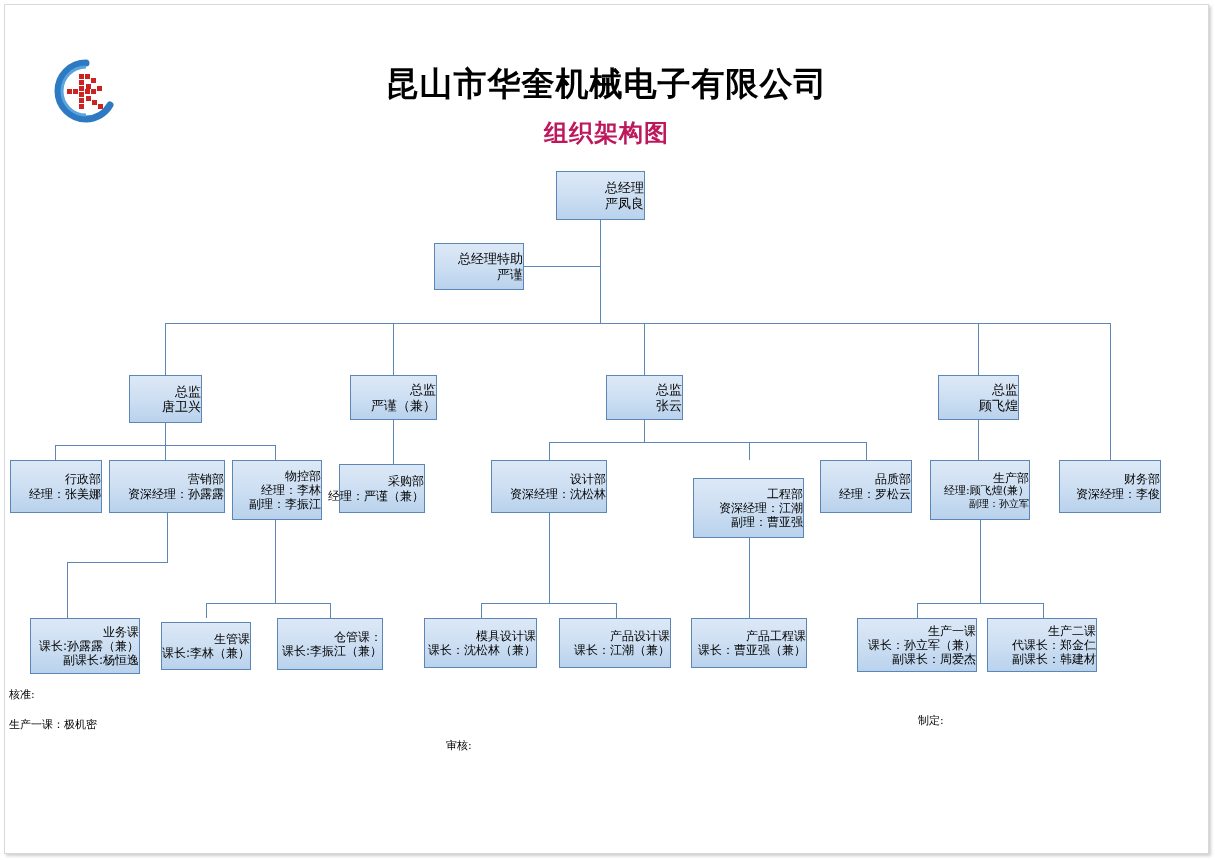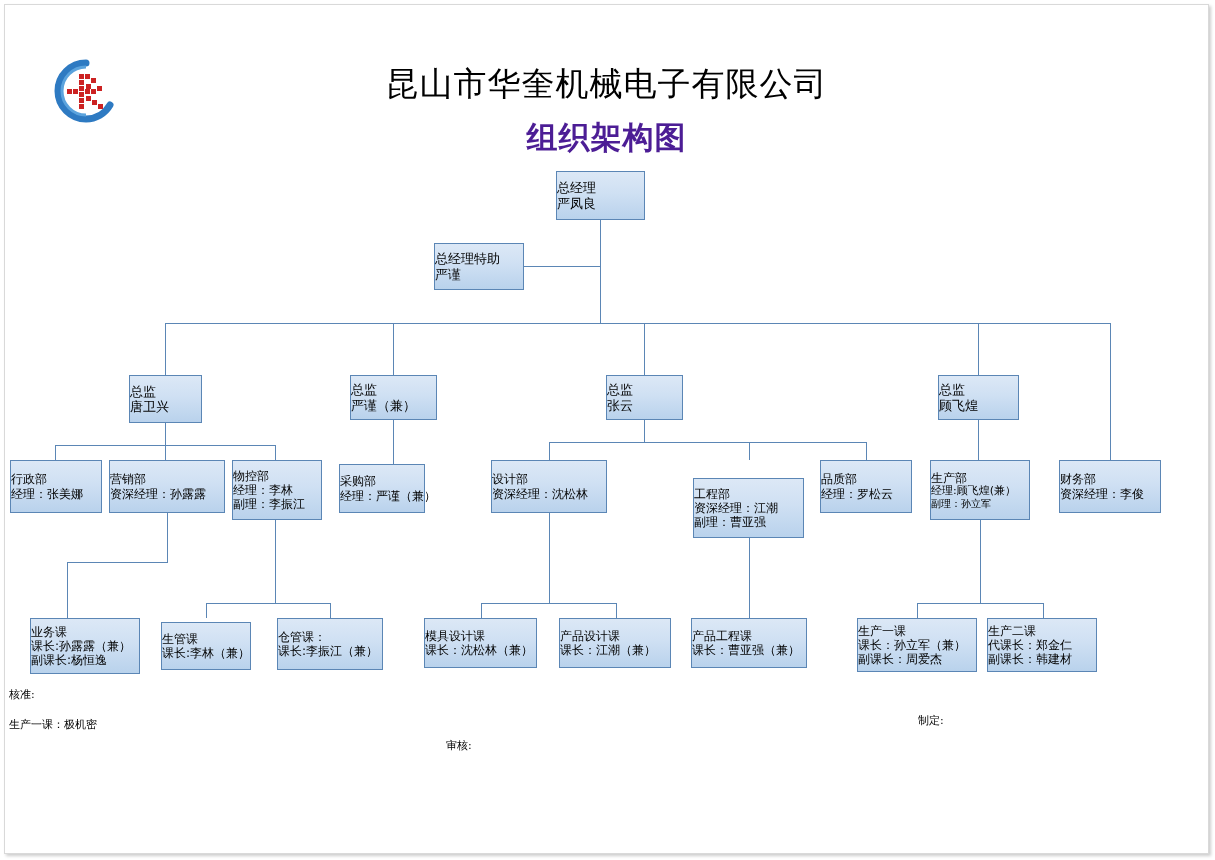--- a/index.html
+++ b/index.html
@@ -7,30 +7,30 @@
   #page{position:relative;width:1215px;height:860px;background:#ffffff;overflow:hidden;}
   #sheet{position:absolute;left:4px;top:4px;width:1203px;height:848px;background:#ffffff;
          border:1px solid #d9d9d9;box-shadow:2px 2px 3px rgba(0,0,0,0.20);}
 
   
   #logo{position:absolute;left:48px;top:53px;width:66px;height:66px;}
   #logo svg{display:block;}
 
   
   .title-main{position:absolute;left:0;top:57px;width:1203px;text-align:center;
-              font-family:"DejaVu Serif","Liberation Serif",serif;font-weight:normal;
+              font-family:"DejaVu Serif","Liberation Serif",serif;font-weight:bold;
               font-size:33px;color:#000;letter-spacing:1px;}
   .title-sub{position:absolute;left:0;top:112px;width:1203px;text-align:center;
              font-family:"DejaVu Serif","Liberation Serif",serif;font-weight:bold;
-             font-size:31px;color:#4c1d95;letter-spacing:1px;}
+             font-size:24px;color:#be185d;letter-spacing:1px;}
 
   
   .node{position:absolute;box-sizing:border-box;border:1.4px solid #5b86b5;
         background:linear-gradient(to bottom,#dce8f6 0%,#cfe0f3 45%,#b9d2ec 100%);
-        display:flex;flex-direction:column;align-items:flex-start;justify-content:center;
+        display:flex;flex-direction:column;align-items:flex-end;justify-content:center;
         color:#000;line-height:1.18;text-align:center;z-index:3;}
   .node .ln{display:block;white-space:nowrap;}
   .f13{font-size:13px;}
   .f12{font-size:12px;}
   .f11{font-size:11px;}
   .f10{font-size:10px;}
 
   
   .lineh{position:absolute;height:0;border-top:1.6px solid #5b86b5;z-index:1;}
   .linev{position:absolute;width:0;border-left:1.6px solid #5b86b5;z-index:1;}

